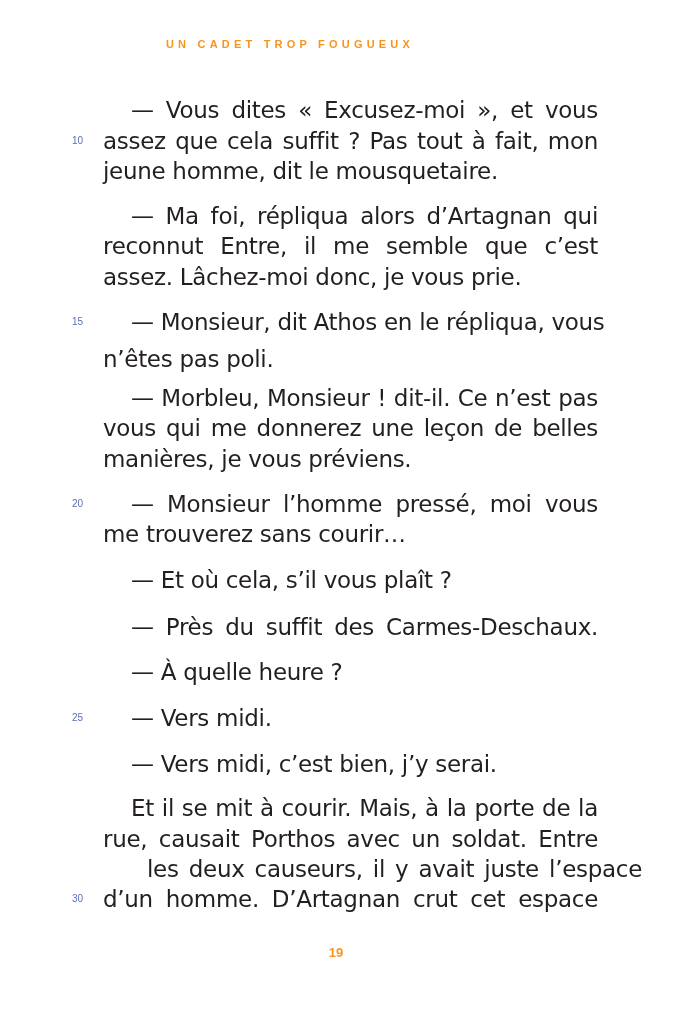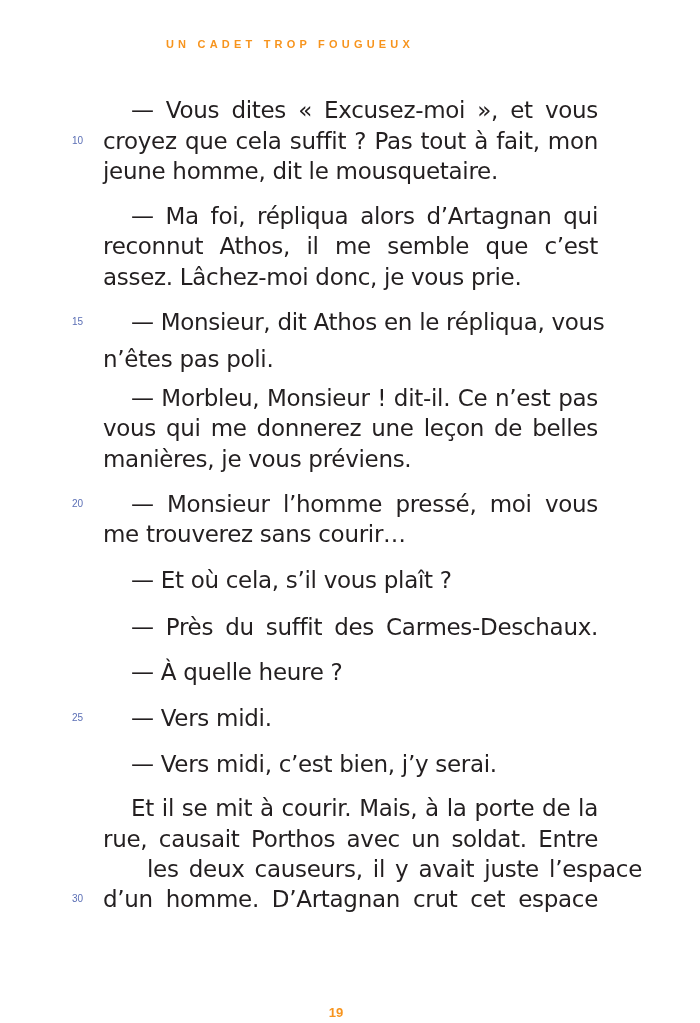--- a/index.html
+++ b/index.html
@@ -53,21 +53,21 @@
     }
     .line-number {
       position: absolute;
       left: 72px;
       font-family: "Liberation Sans", sans-serif;
       font-size: 10px;
       color: #5b6fb5;
     }
     .folio {
       position: absolute;
-      top: 1005px;
+      top: 945px;
       left: 0;
       width: 672px;
       text-align: center;
       font-family: "Liberation Sans", sans-serif;
       font-weight: bold;
       font-size: 13px;
       color: #f7941d;
     }
   </style>
 </head>
@@ -78,24 +78,24 @@
 <div id="line-numbers">
     <div class="line-number" style="top: 135px;">10</div>
     <div class="line-number" style="top: 316px;">15</div>
     <div class="line-number" style="top: 498px;">20</div>
     <div class="line-number" style="top: 712px;">25</div>
     <div class="line-number" style="top: 893px;">30</div>
   </div>
 
 <div class="text-block" id="text-block" style="top:0;">
     <div class="line justify indent" style="top: 95px;">— Vous dites « Excusez-moi », et vous</div>
-    <div class="line justify" style="top: 126px;">croyez que cela suffit ? Pas tout à fait, mon</div>
+    <div class="line justify" style="top: 126px;">assez que cela suffit ? Pas tout à fait, mon</div>
     <div class="line" style="top: 156px;">jeune homme, dit le mousquetaire.</div>
     <div class="line justify indent" style="top: 201px;">— Ma foi, répliqua alors d’Artagnan qui</div>
-    <div class="line justify" style="top: 231px;">reconnut Athos, il me semble que c’est</div>
+    <div class="line justify" style="top: 231px;">reconnut Entre, il me semble que c’est</div>
     <div class="line" style="top: 262px;">assez. Lâchez-moi donc, je vous prie.</div>
     <div class="line justify indent" style="top: 307px;">— Monsieur, dit Athos en le répliqua, vous</div>
     <div class="line" style="top: 344px;">n’êtes pas poli.</div>
     <div class="line justify indent" style="top: 383px;">— Morbleu, Monsieur ! dit-il. Ce n’est pas</div>
     <div class="line justify" style="top: 413px;">vous qui me donnerez une leçon de belles</div>
     <div class="line" style="top: 444px;">manières, je vous préviens.</div>
     <div class="line justify indent" style="top: 489px;">— Monsieur l’homme pressé, moi vous</div>
     <div class="line" style="top: 519px;">me trouverez sans courir…</div>
     <div class="line indent" style="top: 565px;">— Et où cela, s’il vous plaît ?</div>
     <div class="line justify indent" style="top: 612px;">— Près du suffit des Carmes-Deschaux.</div>

